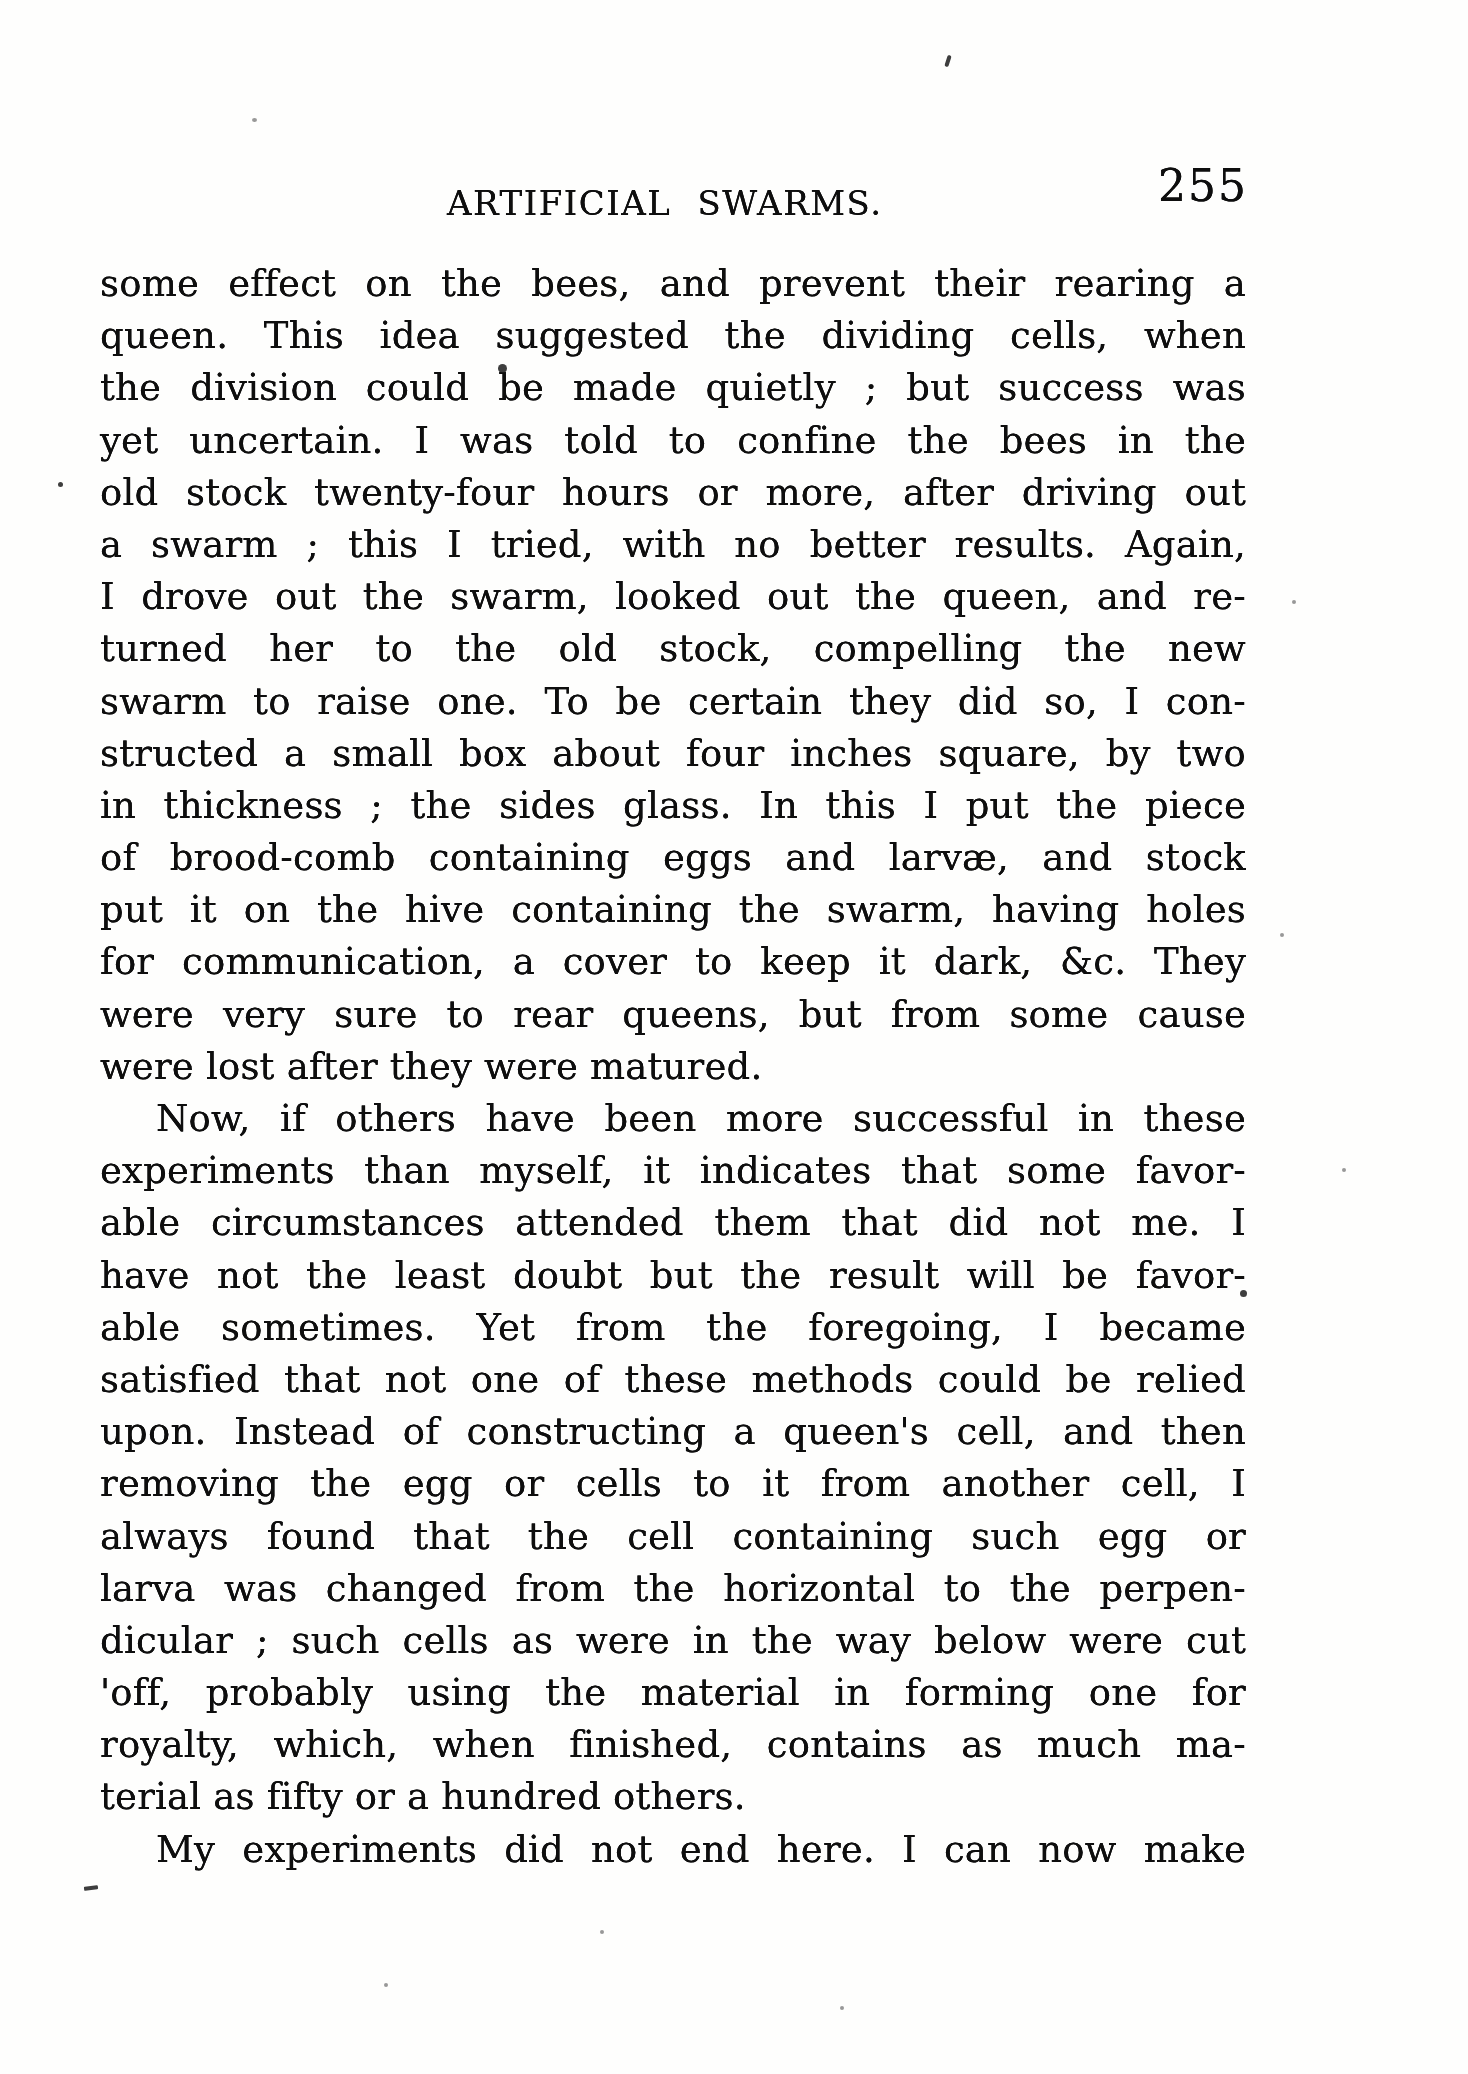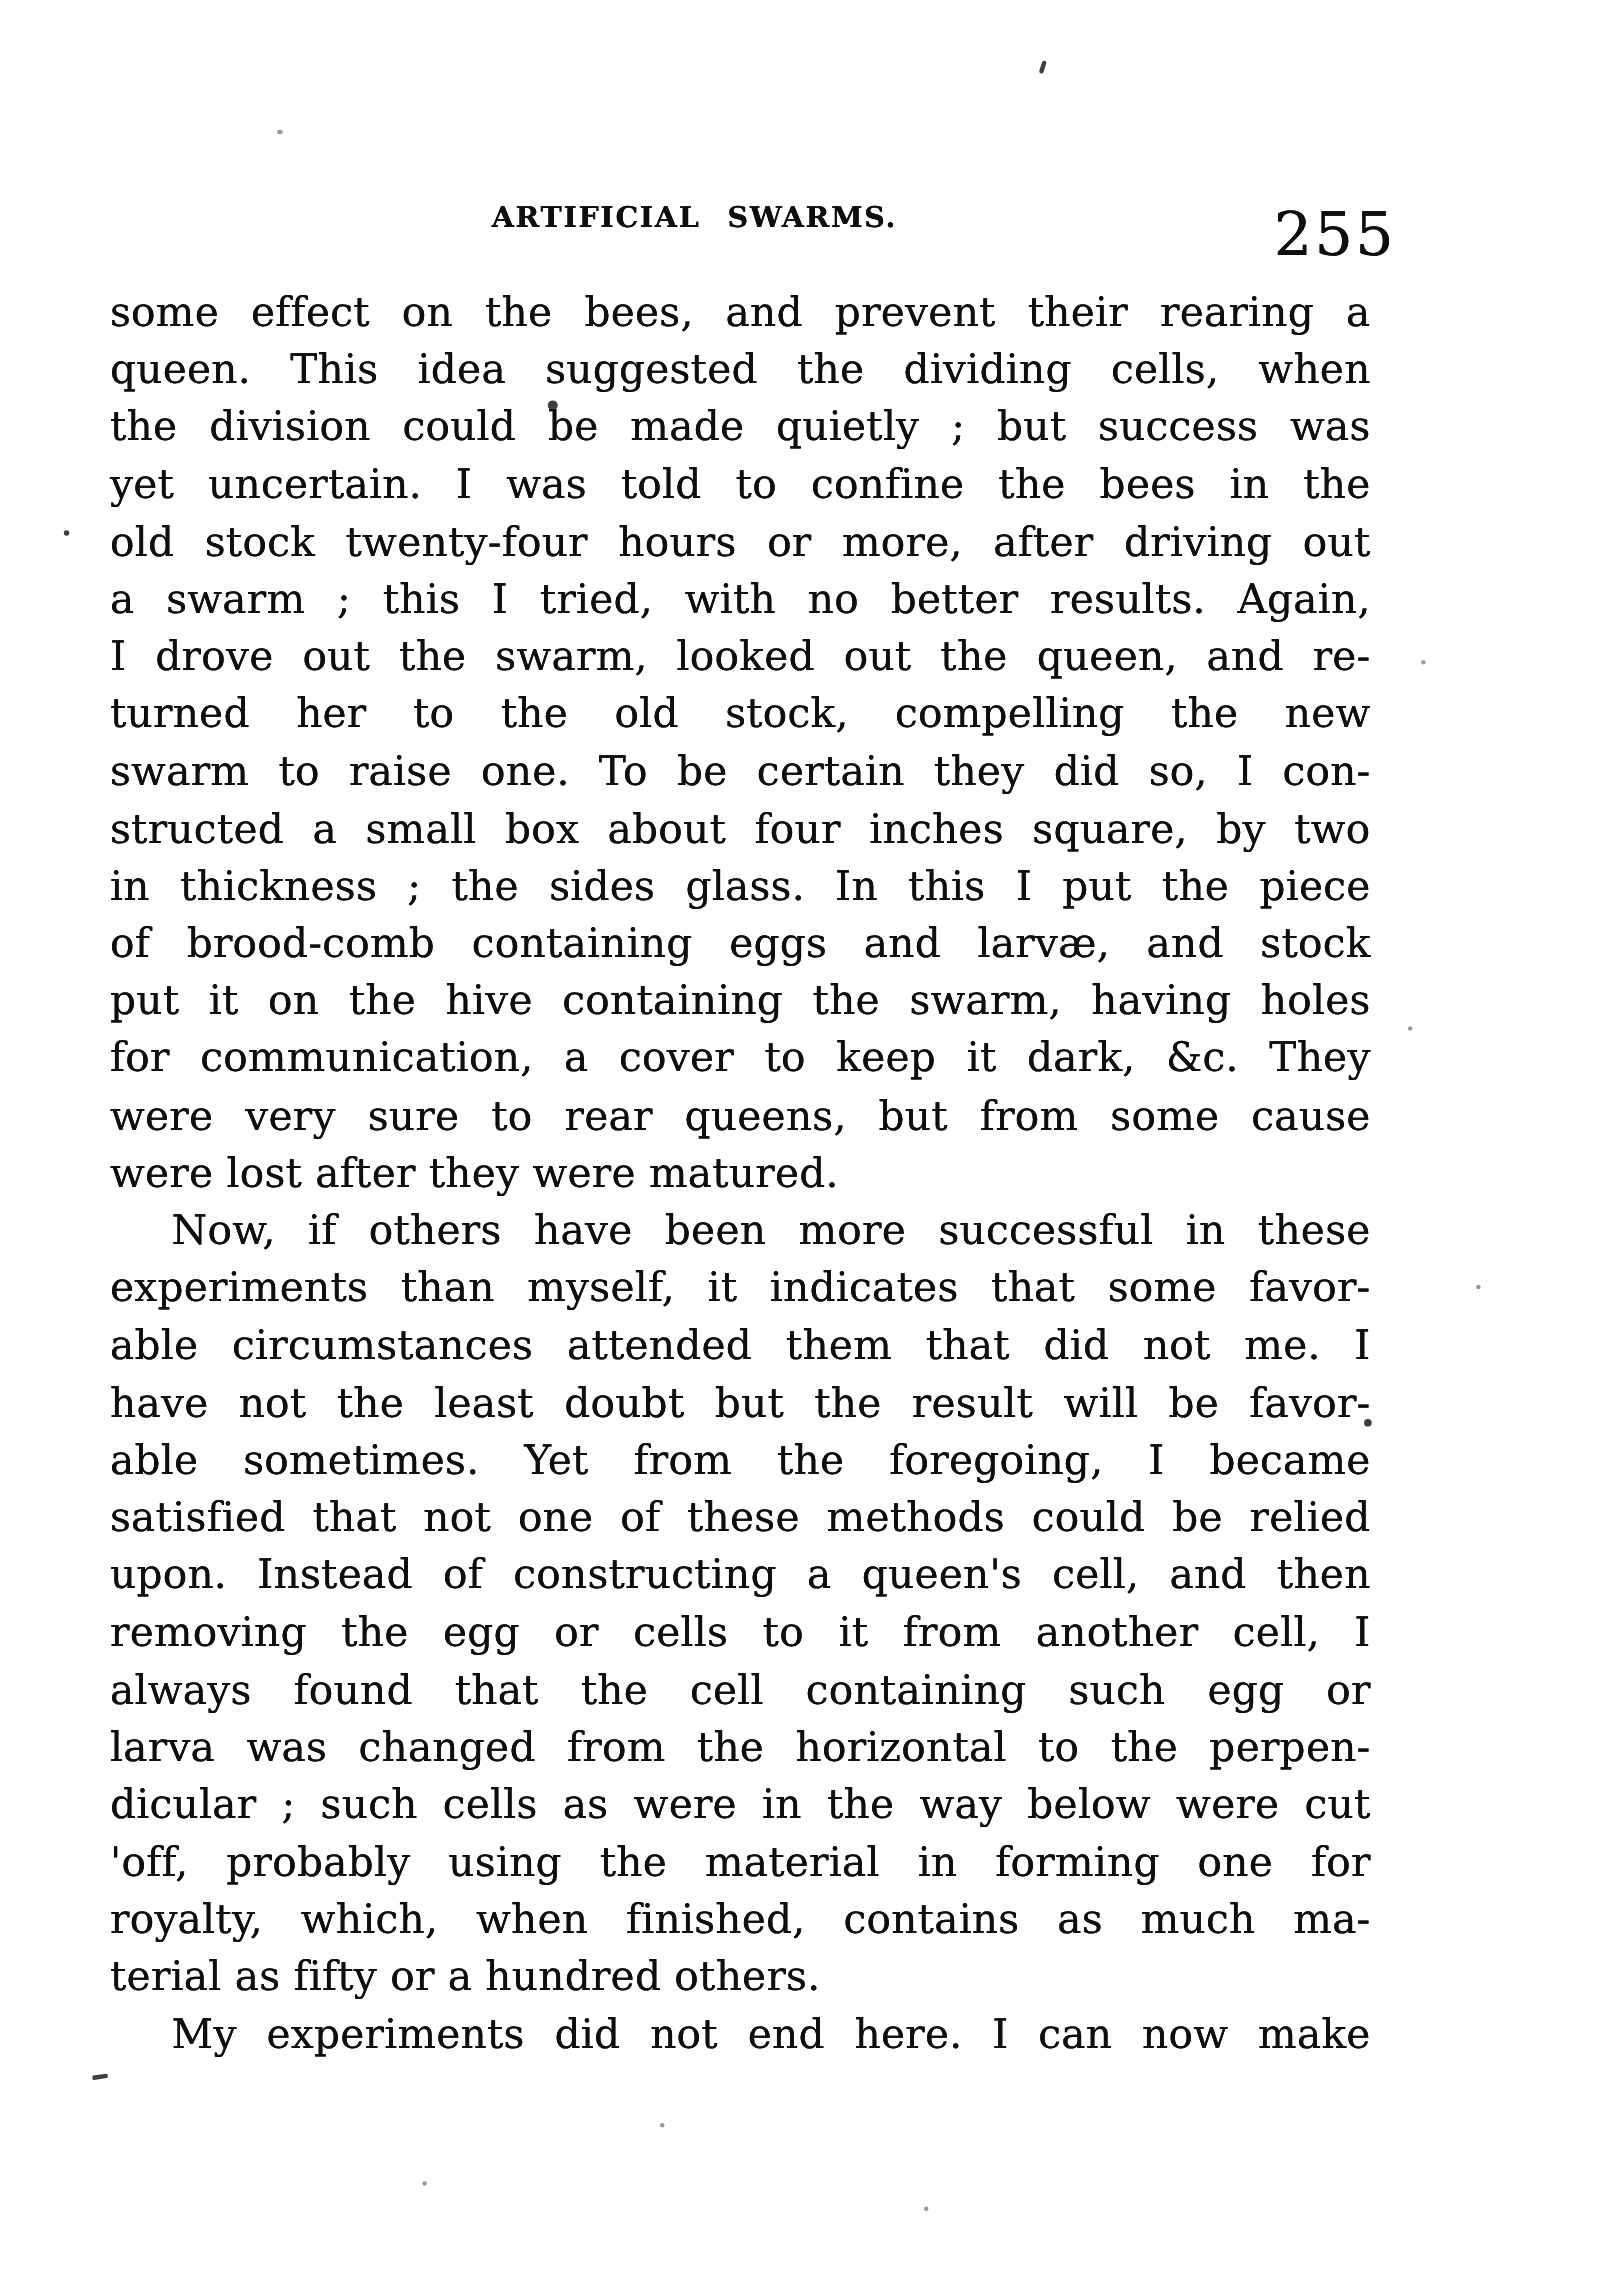--- a/index.html
+++ b/index.html
@@ -10,32 +10,31 @@
     height: 2074px;
     background: #fefefd;
     overflow: hidden;
     font-family: "DejaVu Serif", serif;
     color: #0e0e0e;
   }
   .running-header {
     position: absolute;
     left: 447px;
     top: 183px;
-    font-size: 26px;
+    font-size: 34px;
     letter-spacing: 1.5px;
     word-spacing: 14px;
     white-space: nowrap;
     text-shadow: 0 0 0.6px #000;
-    font-weight: bold;
   }
   .page-number {
     position: absolute;
     left: 1158px;
-    top: 181px;
-    font-size: 55px;
+    top: 160px;
+    font-size: 44px;
     letter-spacing: 2px;
     text-shadow: 0 0 0.6px #000;
   }
   .body-text {
     position: absolute;
     left: 100px;
     top: 258px;
     width: 1146px;
   }
   .text-line {

